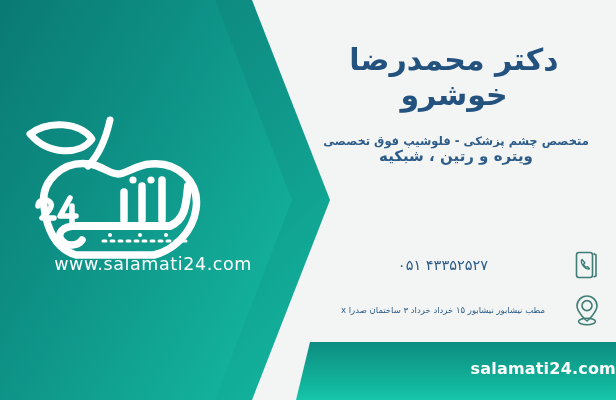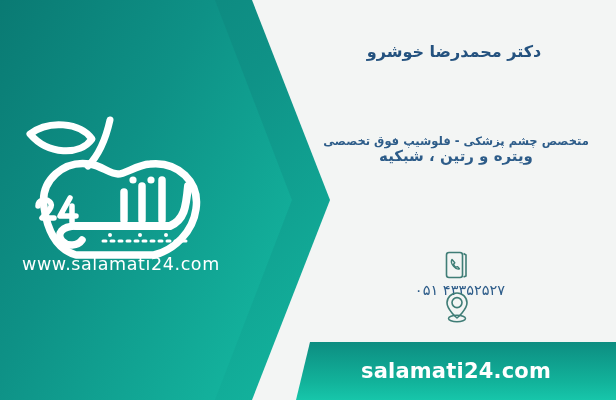--- a/index.html
+++ b/index.html
@@ -48,21 +48,21 @@
     top: 108px;
     width: 240px;
     height: 180px;
   }
   .logo-wrap svg { display: block; }
   .logo-url {
     position: absolute;
     left: 8px;
     top: 146px;
     width: 230px;
-    text-align: left;
+    text-align: right;
     color: #ffffff;
     font-size: 17.5px;
     letter-spacing: 0.6px;
     font-family: "DejaVu Sans", "Liberation Sans", sans-serif;
   }
 
   
   .content {
     position: absolute;
     left: 300px;
@@ -71,21 +71,21 @@
     height: 400px;
     direction: rtl;
   }
   .doctor-name {
     position: absolute;
     top: 42px;
     right: 18px;
     left: 10px;
     text-align: center;
     color: #24527f;
-    font-size: 16px;
+    font-size: 30px;
     font-weight: bold;
     letter-spacing: 0px;
   }
   .spec-block {
     position: absolute;
     top: 100px;
     right: 12px;
     left: 8px;
     text-align: center;
     color: #2d5c89;
@@ -104,21 +104,21 @@
   .spec-line3 {
     font-size: 9px;
     line-height: 14px;
     color: #3a6690;
   }
 
   
   .contact-row {
     position: absolute;
     display: flex;
-    flex-direction: column;
+    flex-direction: row;
     align-items: center;
     justify-content: flex-start;
     right: 12px;
     left: 10px;
   }
   .row-phone { top: 248px; height: 34px; }
   .row-addr  { top: 290px; height: 40px; }
 
   .contact-icon {
     flex: 0 0 auto;
@@ -151,23 +151,23 @@
     width: 320px;
     height: 58px;
     background: linear-gradient(180deg, #0d8d81 0%, #12b39b 70%, #17c6aa 100%);
     clip-path: polygon(14px 0, 320px 0, 320px 58px, 0 58px);
   }
   .footer-text {
     position: absolute;
     left: 0;
     right: 0;
     top: 17px;
-    text-align: center;
+    text-align: right;
     color: #ffffff;
-    font-size: 21px;
+    font-size: 16px;
     font-weight: bold;
     letter-spacing: 0.2px;
   }
 </style>
 </head>
 <body>
 
 <div id="card">
 
   <div class="teal-layer teal-back"></div>
@@ -222,20 +222,21 @@
     </div>
 
     <div class="contact-row row-addr">
       <div class="contact-icon">
         <svg width="28" height="34" viewBox="0 0 28 34" fill="none" xmlns="http://www.w3.org/2000/svg">
           <path d="M14 3 C8.5 3, 4 7.4, 4 12.8 C4 19.5, 14 28, 14 28 C14 28, 24 19.5, 24 12.8 C24 7.4, 19.5 3, 14 3 Z" stroke="#3f7d76" stroke-width="1.6" fill="none" stroke-linejoin="round"></path>
           <circle cx="14" cy="12.6" r="5" stroke="#3f7d76" stroke-width="1.6" fill="none"></circle>
           <ellipse cx="14" cy="28.5" rx="8.5" ry="3.2" stroke="#3f7d76" stroke-width="1.5" fill="none"></ellipse>
         </svg>
       </div>
+      <div class="contact-text addr-text">مطب نیشابور نیشابور ۱۵ خرداد خرداد ۳ ساختمان صدرا x</div>
     </div>
 
   </div>
 
   <div class="footer">
     <div class="footer-text">salamati24.com</div>
   </div>
 
 </div>
 

